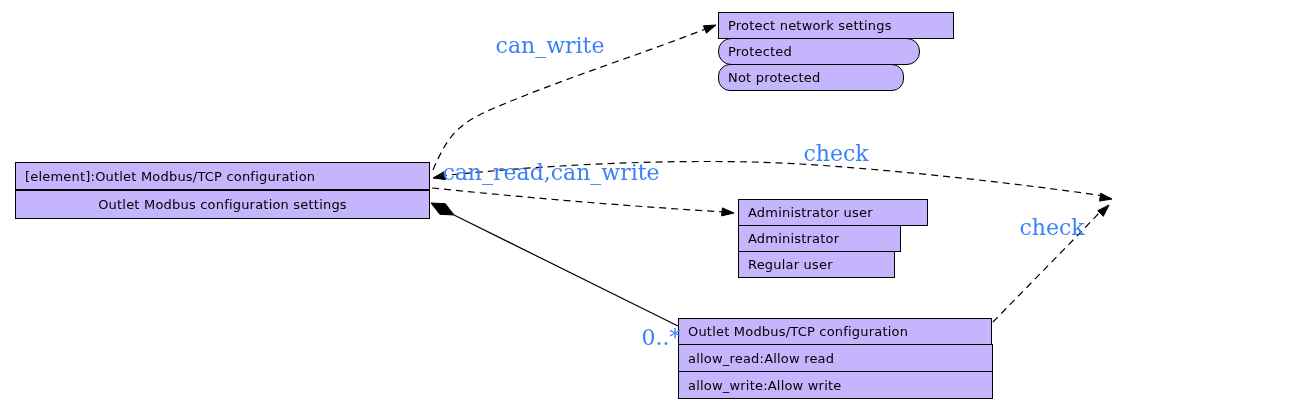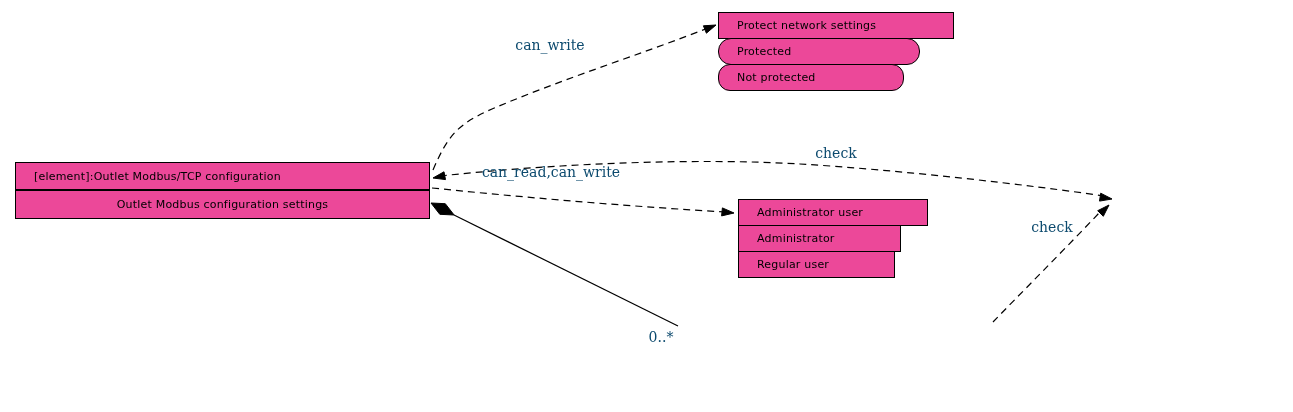--- a/index.html
+++ b/index.html
@@ -38,42 +38,42 @@
     fill: #000000;
     stroke: #000000;
     stroke-width: 1;
   }
   .node {
     position: absolute;
   }
   .sec {
     box-sizing: border-box;
     border: 1px solid #000000;
-    background: #ec4899;
+    background: #c4b5fd;
     display: flex;
     align-items: center;
-    padding: 0 18px;
-    font-size: 11px;
+    padding: 0 9px;
+    font-size: 13px;
     letter-spacing: 0.2px;
     white-space: nowrap;
     overflow: hidden;
     margin-top: -1px;
   }
   .sec.first {
     margin-top: 0;
   }
   .sec.center {
     justify-content: center;
   }
   .elabel {
     position: absolute;
     transform: translate(-50%, -50%);
     font-family: "DejaVu Serif", "Liberation Serif", serif;
-    font-size: 14px;
-    color: #0c4a6e;
+    font-size: 22px;
+    color: #3b82f6;
     white-space: nowrap;
     background: transparent;
   }
 </style>
 </head>
 <body>
 
 <div class="canvas">
 
   <svg class="edges" viewBox="0 0 1293 412" xmlns="http://www.w3.org/2000/svg">
@@ -115,20 +115,25 @@
     <div class="sec" style="width:202px; height:27px;border-radius:13px;">Protected</div>
     <div class="sec" style="width:186px; height:27px;border-radius:12px;">Not protected</div>
   </div>
 
   <div class="node" style="left:738px; top:199px;">
     <div class="sec first" style="width:190px; height:27px;">Administrator user</div>
     <div class="sec" style="width:163px; height:27px;">Administrator</div>
     <div class="sec" style="width:157px; height:27px;">Regular user</div>
   </div>
 
+  <div class="node" style="left:678px; top:318px;">
+    <div class="sec first" style="width:314px; height:27px;">Outlet Modbus/TCP configuration</div>
+    <div class="sec" style="width:315px; height:28px;">allow_read:Allow read</div>
+    <div class="sec" style="width:315px; height:28px;">allow_write:Allow write</div>
+  </div>
 
 
   <div class="elabel" style="left:550px; top:45px;">can_write</div>
 
   <div class="elabel" style="left:551px; top:172px;">can_read,can_write</div>
 
   <div class="elabel" style="left:836px; top:153px;">check</div>
 
   <div class="elabel" style="left:1052px; top:227px;">check</div>
 

